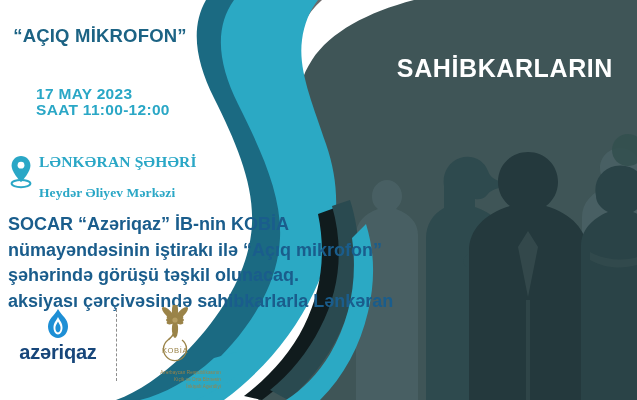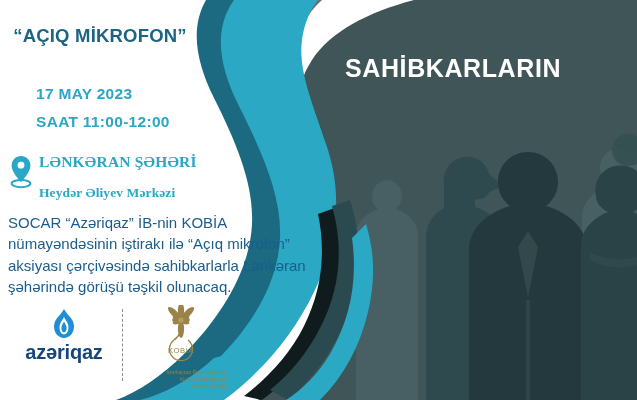--- a/index.html
+++ b/index.html
@@ -60,21 +60,21 @@
     top: 86px;
   }
   .date-line {
     color: #2aa7c6;
     font-weight: bold;
     font-size: 15.5px;
     line-height: 1.0;
     letter-spacing: 0.3px;
     white-space: nowrap;
   }
-  .date-line + .date-line { margin-top: 12px; }
+  .date-line + .date-line { }
 
   .venue-block {
     position: absolute;
     left: 10px;
     top: 152px;
     display: flex;
     align-items: flex-start;
     gap: 7px;
     font-family: Liberation Serif, serif;
   }
@@ -104,30 +104,30 @@
   }
 
   .body-block {
     position: absolute;
     left: 8px;
     top: 212px;
     width: 255px;
   }
   .body-line {
     color: #1a5d8c;
-    font-weight: normal;
-    font-size: 15px;
+    font-weight: bold;
+    font-size: 18px;
     line-height: 1.42;
     white-space: nowrap;
   }
 
   
   .logos {
     position: absolute;
-    left: 10px;
+    left: 4px;
     top: 305px;
     display: flex;
     align-items: flex-start;
   }
   .logo-azeriqaz {
     width: 108px;
     text-align: center;
     padding-top: 4px;
   }
   .flame-icon { width: 26px; height: 30px; display: block; margin: 0 auto 3px auto; }
@@ -153,24 +153,24 @@
     margin-top: 3px;
     color: #9a8348;
     font-size: 4.6px;
     line-height: 1.5;
     letter-spacing: 0.1px;
   }
 
   
   .headline {
     position: absolute;
-    right: 10px;
+    right: 24px;
     top: 52px;
     width: 282px;
-    text-align: left;
+    text-align: right;
     z-index: 6;
   }
   .headline-line {
     color: #ffffff;
     font-weight: bold;
     font-size: 25px;
     line-height: 1.32;
     letter-spacing: 0.6px;
     white-space: nowrap;
   }
@@ -348,22 +348,22 @@
       </svg>
       <div class="venue-text">
         <div class="venue-city">LƏNKƏRAN ŞƏHƏRİ</div>
         <div class="venue-place">Heydər Əliyev Mərkəzi</div>
       </div>
     </div>
 
     <div class="body-block">
       <div class="body-line">SOCAR “Azəriqaz” İB-nin KOBİA</div>
       <div class="body-line">nümayəndəsinin iştirakı ilə “Açıq mikrofon”</div>
+      <div class="body-line">şəhərində görüşü təşkil olunacaq.</div>
       <div class="body-line">aksiyası çərçivəsində sahibkarlarla Lənkəran</div>
-      <div class="body-line">şəhərində görüşü təşkil olunacaq.</div>
     </div>
 
     <div class="logos">
 
       <div class="logo-azeriqaz">
         <svg class="flame-icon" viewBox="0 0 26 30">
           <path d="M13,0 C9,7 3,10 3,17.5 C3,24 7.5,29 13,29 C18.5,29 23,24 23,17.5 C23,10 17,7 13,0 Z" fill="#1e8fd5"></path>
           <path d="M13,8 C11,12 8.5,14 8.5,18.5 C8.5,22.5 10.6,25.5 13,25.5 C15.4,25.5 17.5,22.5 17.5,18.5 C17.5,14 15,12 13,8 Z" fill="#ffffff"></path>
           <path d="M13,12.5 C11.8,15 10.4,16.3 10.4,19 C10.4,21.5 11.6,23.4 13,23.4 C14.4,23.4 15.6,21.5 15.6,19 C15.6,16.3 14.2,15 13,12.5 Z" fill="#1e8fd5"></path>
         </svg>

